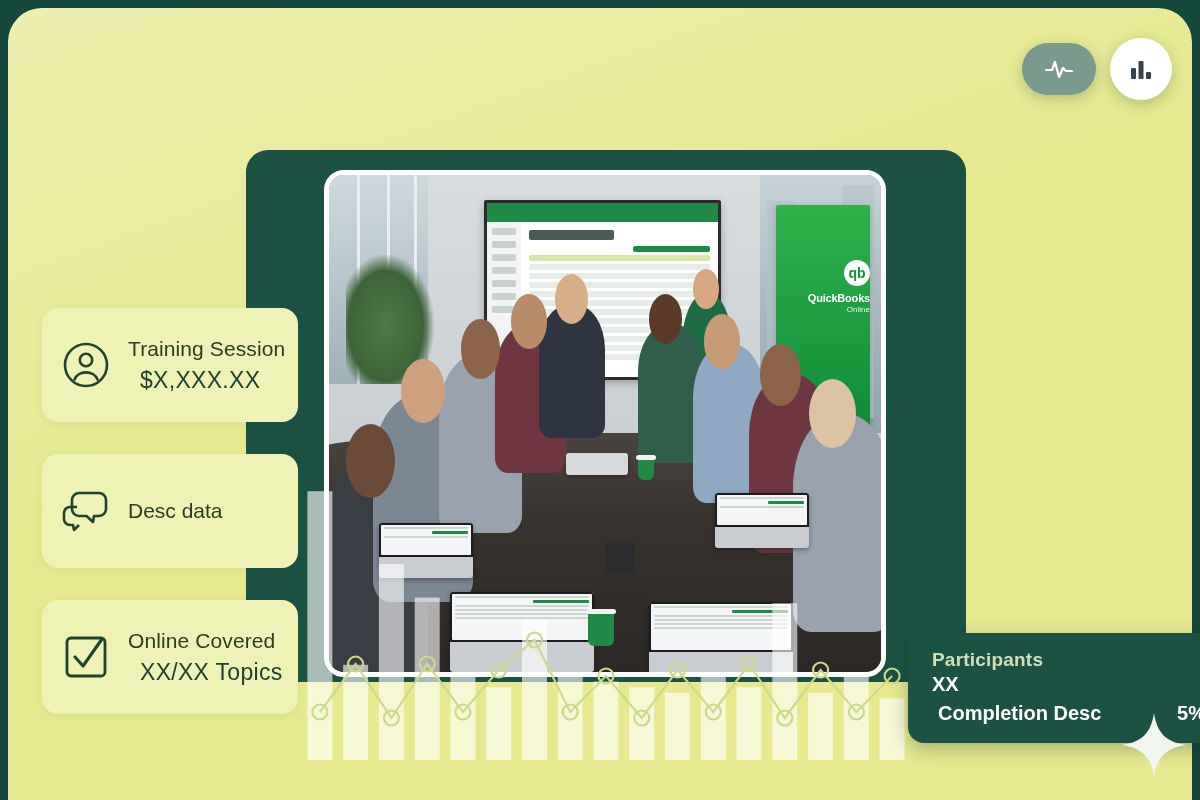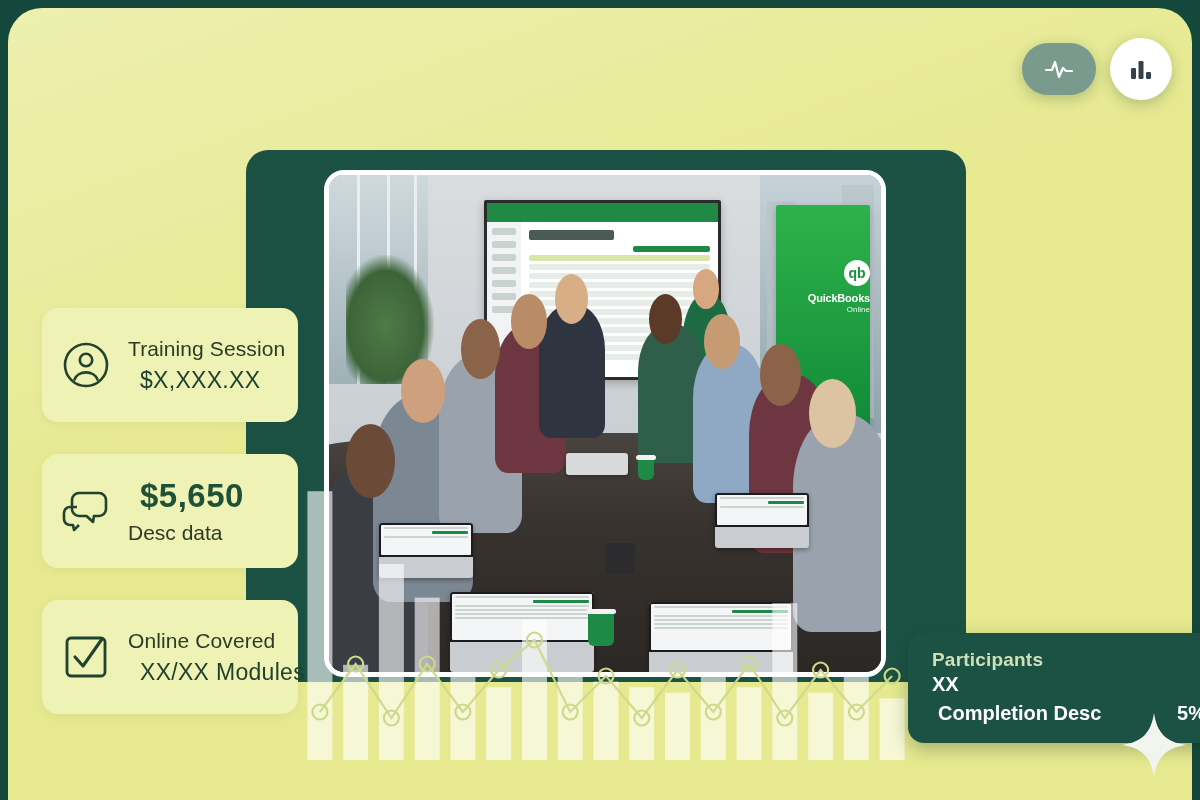--- a/index.html
+++ b/index.html
@@ -405,35 +405,34 @@
     </div>
 
     <div class="card">
       <div class="card-icon">
         <svg width="50" height="44" viewBox="0 0 50 44">
           <path d="M18 4 h20 a7 7 0 0 1 7 7 v9 a7 7 0 0 1 -7 7 h-5 l-1 6 -6.5 -6 h-7.5 a7 7 0 0 1 -7 -7 v-9 a7 7 0 0 1 7 -7 z" fill="none" stroke="#21422f" stroke-width="2.6" stroke-linejoin="round"></path>
           <path d="M16 18 h-7 a6 6 0 0 0 -6 6 v6 a6 6 0 0 0 6 6 h3 l1 5 5 -5" fill="none" stroke="#21422f" stroke-width="2.6" stroke-linejoin="round"></path>
         </svg>
       </div>
       <div class="card-text">
-        <div class="card-value big">$5,650</div>
         <div class="card-sub">Desc data</div>
       </div>
     </div>
 
     <div class="card">
       <div class="card-icon">
         <svg width="48" height="48" viewBox="0 0 48 48">
           <rect x="5" y="5" width="38" height="38" rx="4" fill="none" stroke="#21422f" stroke-width="2.8"></rect>
           <path d="M13 24 L21 33 L40 6" fill="none" stroke="#21422f" stroke-width="3.1" stroke-linecap="round" stroke-linejoin="round"></path>
         </svg>
       </div>
       <div class="card-text">
         <div class="card-title">Online Covered</div>
-        <div class="card-value">XX/XX Modules</div>
+        <div class="card-value">XX/XX Topics</div>
       </div>
     </div>
 
   </div>
 
   <div class="metric-panel">
     <div class="mp-label">Participants</div>
     <div class="mp-value">XX</div>
     <div class="mp-row">
       <span class="k">Completion Desc</span>

